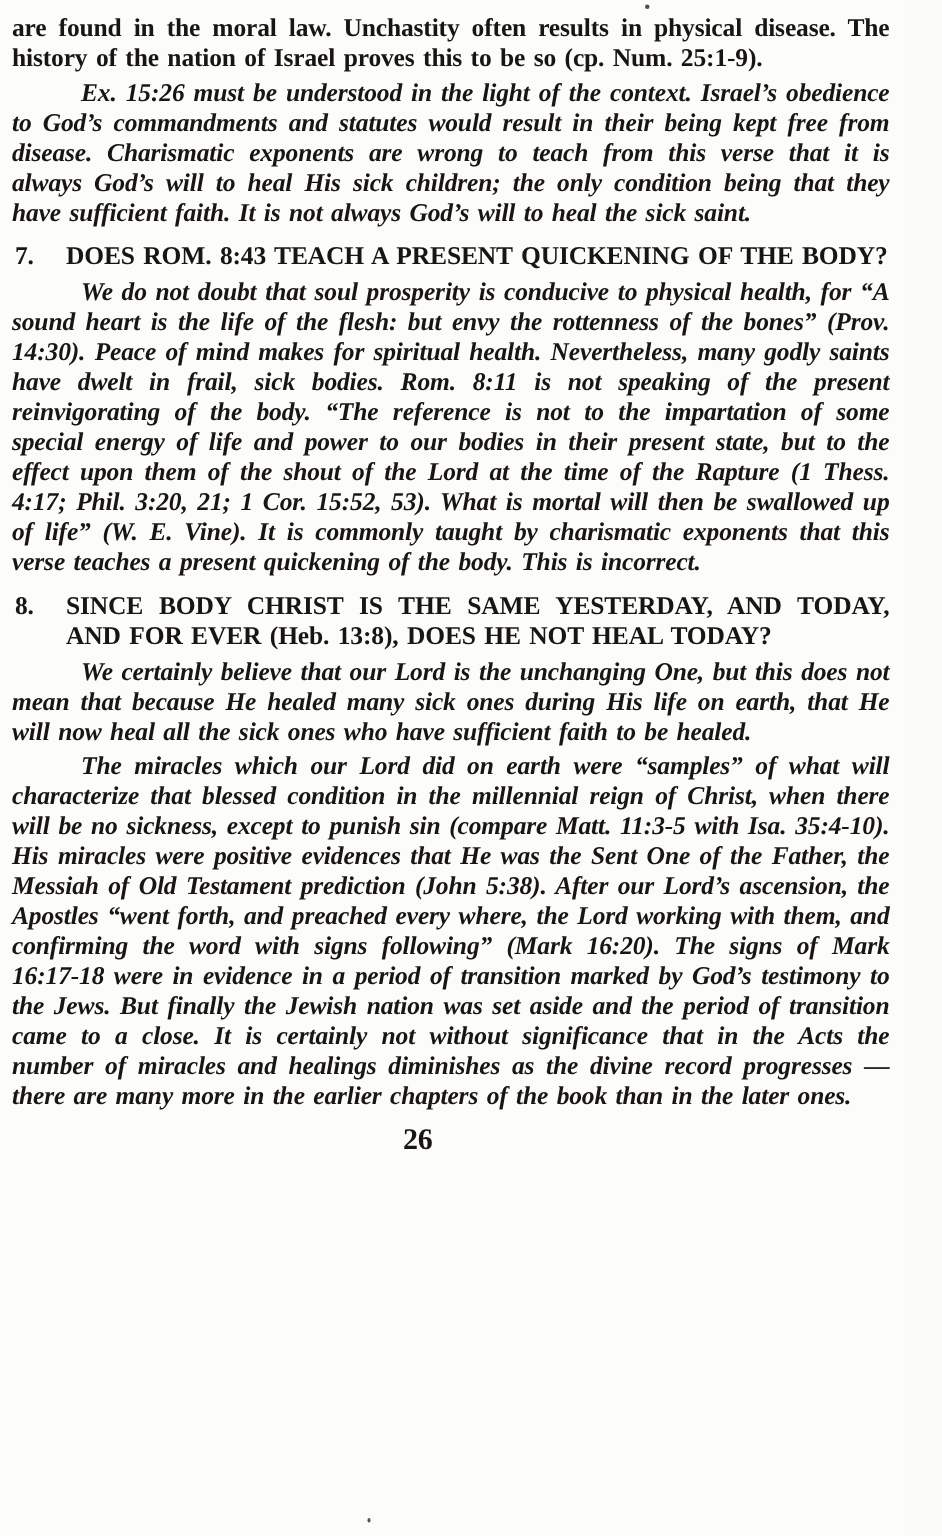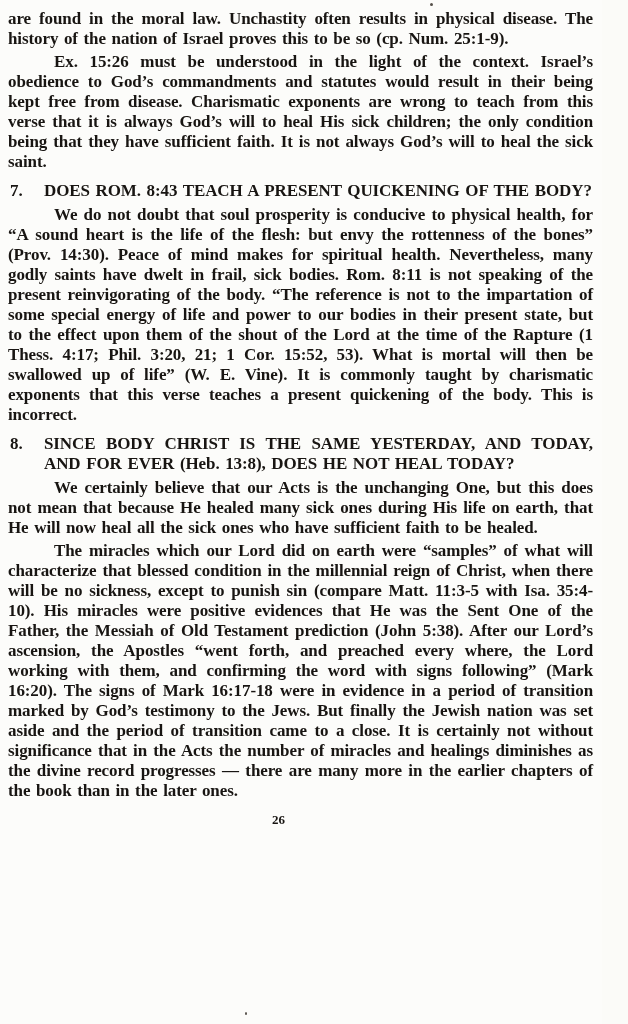--- a/index.html
+++ b/index.html
@@ -24,41 +24,42 @@
     word-spacing: 1.5px;
     overflow: hidden;
     -webkit-hyphens: auto;
     hyphens: auto;
   }
   .para {
     margin: 0 0 3px 0;
   }
   .para.indent {
     text-indent: 46px;
+    font-style: italic;
   }
   .heading {
     display: grid;
     grid-template-columns: 34px 1fr;
     margin: 9px 0 4px 2px;
     -webkit-hyphens: none;
     hyphens: none;
   }
   .heading .hnum {
     text-align: left;
   }
   .heading .htext {
     text-align: justify;
   }
   .page-number {
     margin-top: 9px;
     width: 100%;
     box-sizing: border-box;
     padding-right: 44px;
     text-align: center;
-    font-size: 13px;
+    font-size: 20px;
   }
   .speck {
     position: absolute;
     background: #55504a;
     border-radius: 50%;
   }
   .speck.s1 { left: 430px; top: 3px;   width: 3px; height: 3px; }
   .speck.s2 { left: 621px; top: 93px;  width: 5px; height: 2px; border-radius: 1px; }
   .speck.s3 { left: 245px; top: 1012px; width: 2px; height: 3px; }
 </style>
@@ -80,19 +81,19 @@
     <span class="htext">DOES ROM. 8:43 TEACH A PRESENT QUICKENING OF THE BODY?</span>
   </div>
 
   <p class="para indent">We do not doubt that soul prosperity is conducive to physical health, for “A sound heart is the life of the flesh: but envy the rottenness of the bones” (Prov. 14:30). Peace of mind makes for spiritual health. Nevertheless, many godly saints have dwelt in frail, sick bodies. Rom. 8:11 is not speaking of the present reinvigorating of the body. “The reference is not to the impartation of some special energy of life and power to our bodies in their present state, but to the effect upon them of the shout of the Lord at the time of the Rapture (1 Thess. 4:17; Phil. 3:20, 21; 1 Cor. 15:52, 53). What is mortal will then be swallowed up of life” (W. E. Vine). It is commonly taught by charismatic exponents that this verse teaches a present quickening of the body. This is incorrect.</p>
 
   <div class="heading">
     <span class="hnum">8.</span>
     <span class="htext">SINCE BODY CHRIST IS THE SAME YESTERDAY, AND TODAY, AND FOR EVER (Heb. 13:8), DOES HE NOT HEAL TODAY?</span>
   </div>
 
-  <p class="para indent">We certainly believe that our Acts is the unchanging One, but this does not mean that because He healed many sick ones during His life on earth, that He will now heal all the sick ones who have sufficient faith to be healed.</p>
+  <p class="para indent">We certainly believe that our Lord is the unchanging One, but this does not mean that because He healed many sick ones during His life on earth, that He will now heal all the sick ones who have sufficient faith to be healed.</p>
 
   <p class="para indent">The miracles which our Lord did on earth were “samples” of what will characterize that blessed condition in the millennial reign of Christ, when there will be no sickness, except to punish sin (compare Matt. 11:3-5 with Isa. 35:4-10). His miracles were positive evidences that He was the Sent One of the Father, the Messiah of Old Testament prediction (John 5:38). After our Lord’s ascension, the Apostles “went forth, and preached every where, the Lord working with them, and confirming the word with signs following” (Mark 16:20). The signs of Mark 16:17-18 were in evidence in a period of transition marked by God’s testimony to the Jews. But finally the Jewish nation was set aside and the period of transition came to a close. It is certainly not without significance that in the Acts the number of miracles and healings diminishes as the divine record progresses — there are many more in the earlier chapters of the book than in the later ones.</p>
 
   <div class="page-number">26</div>
 
 </div>
 
 </body></html>

